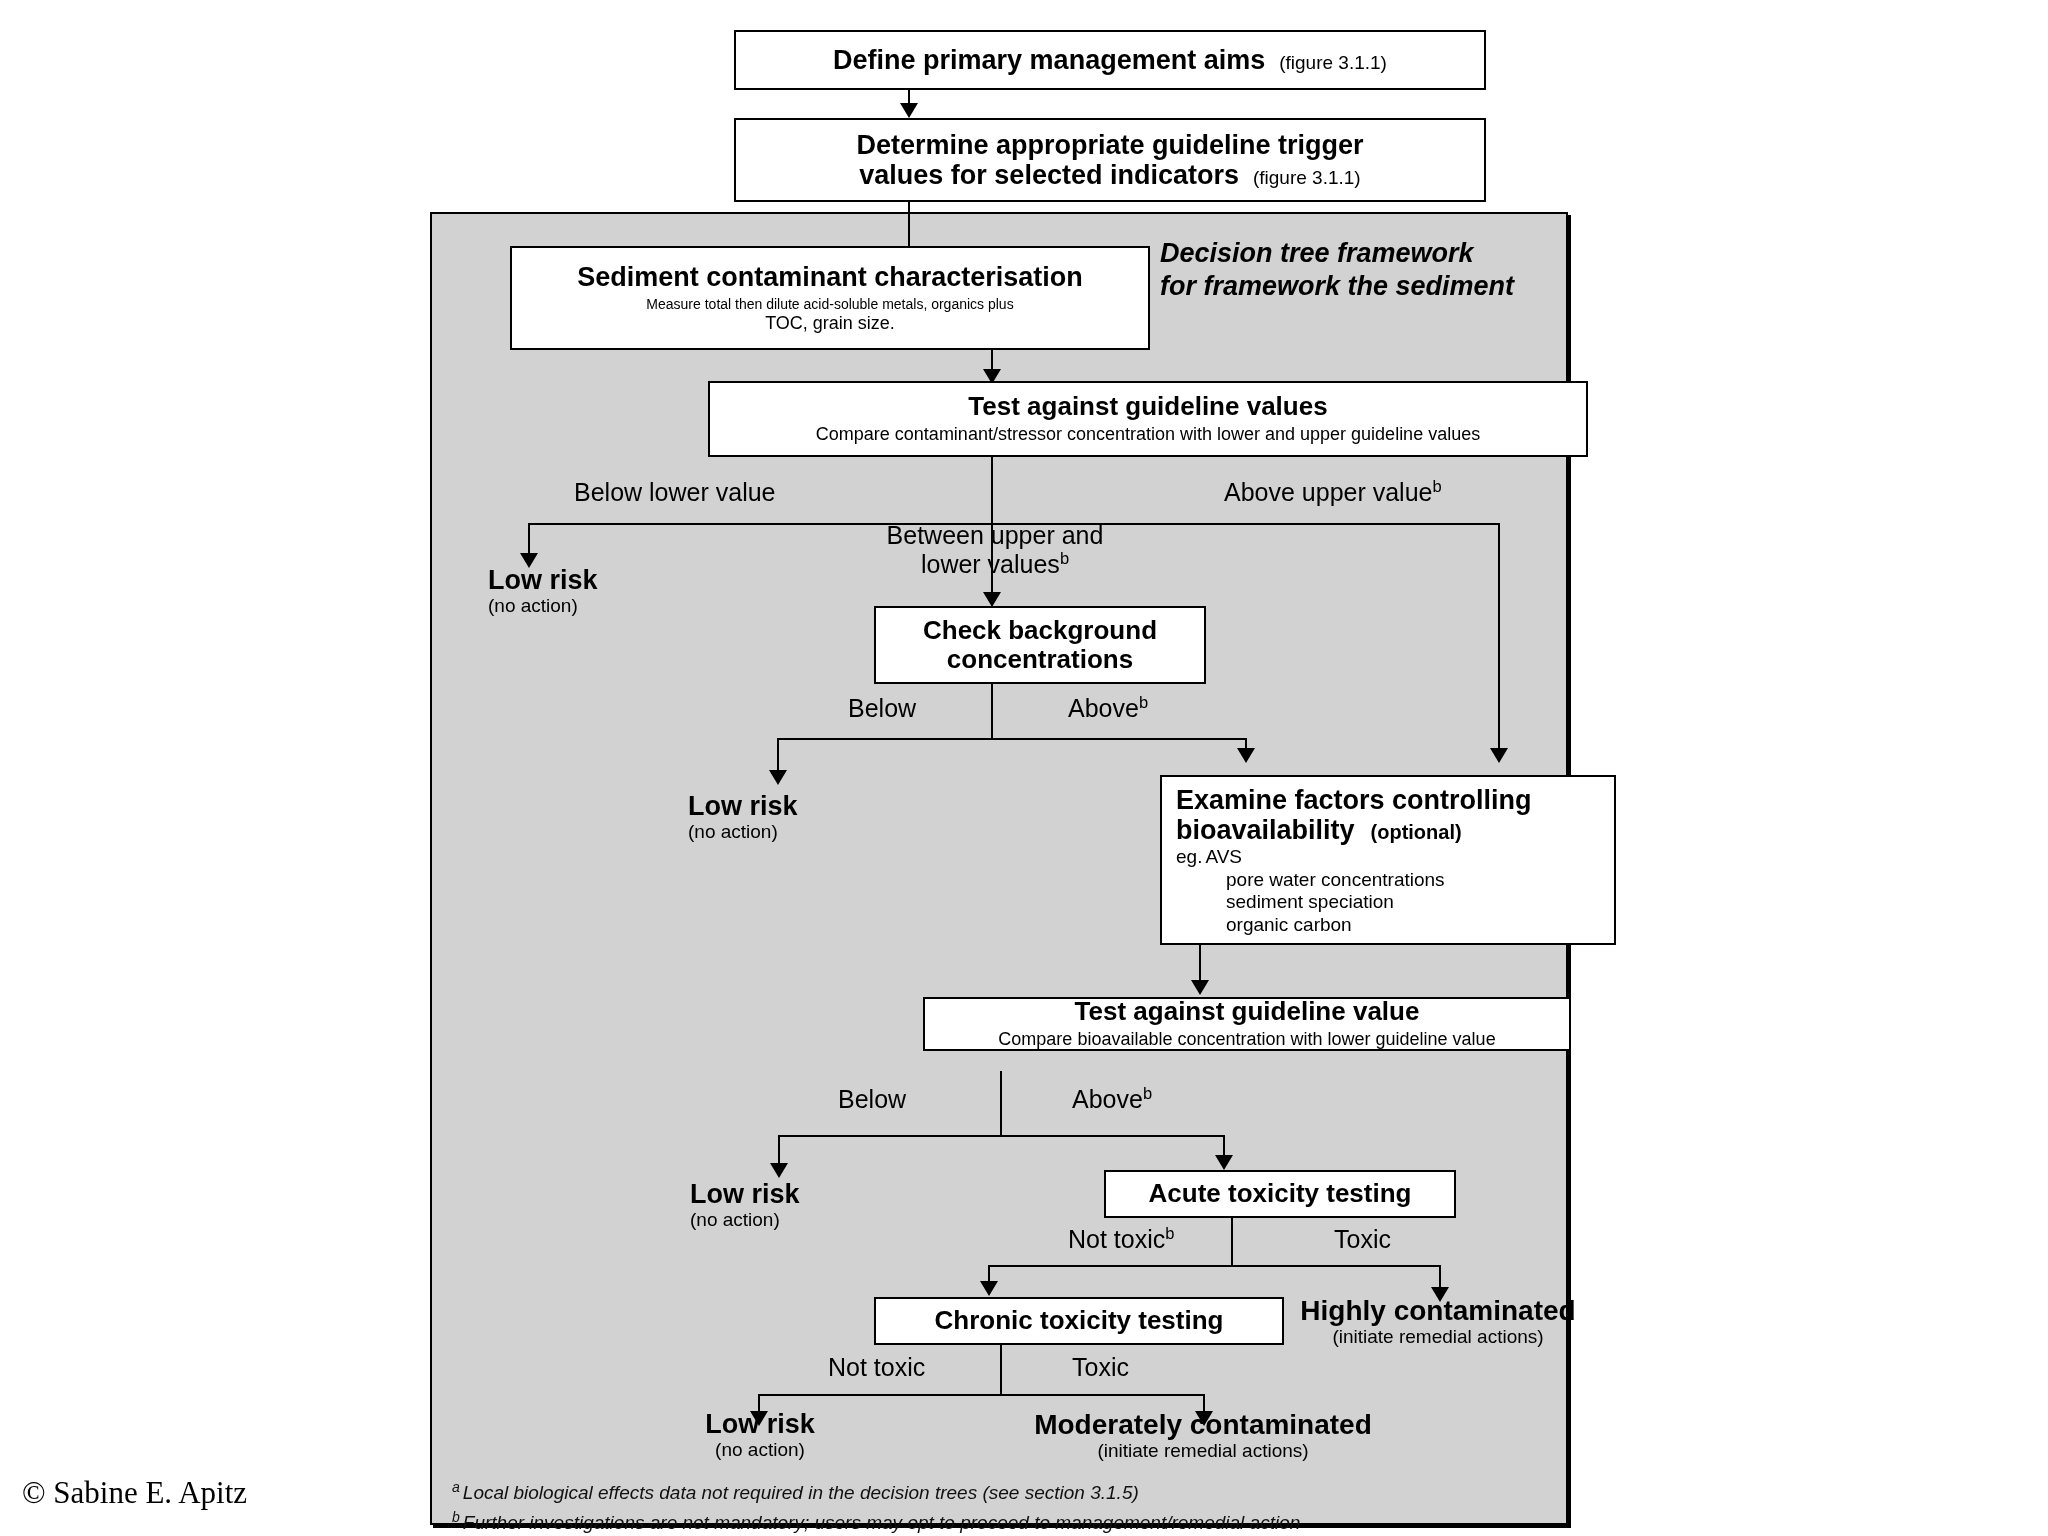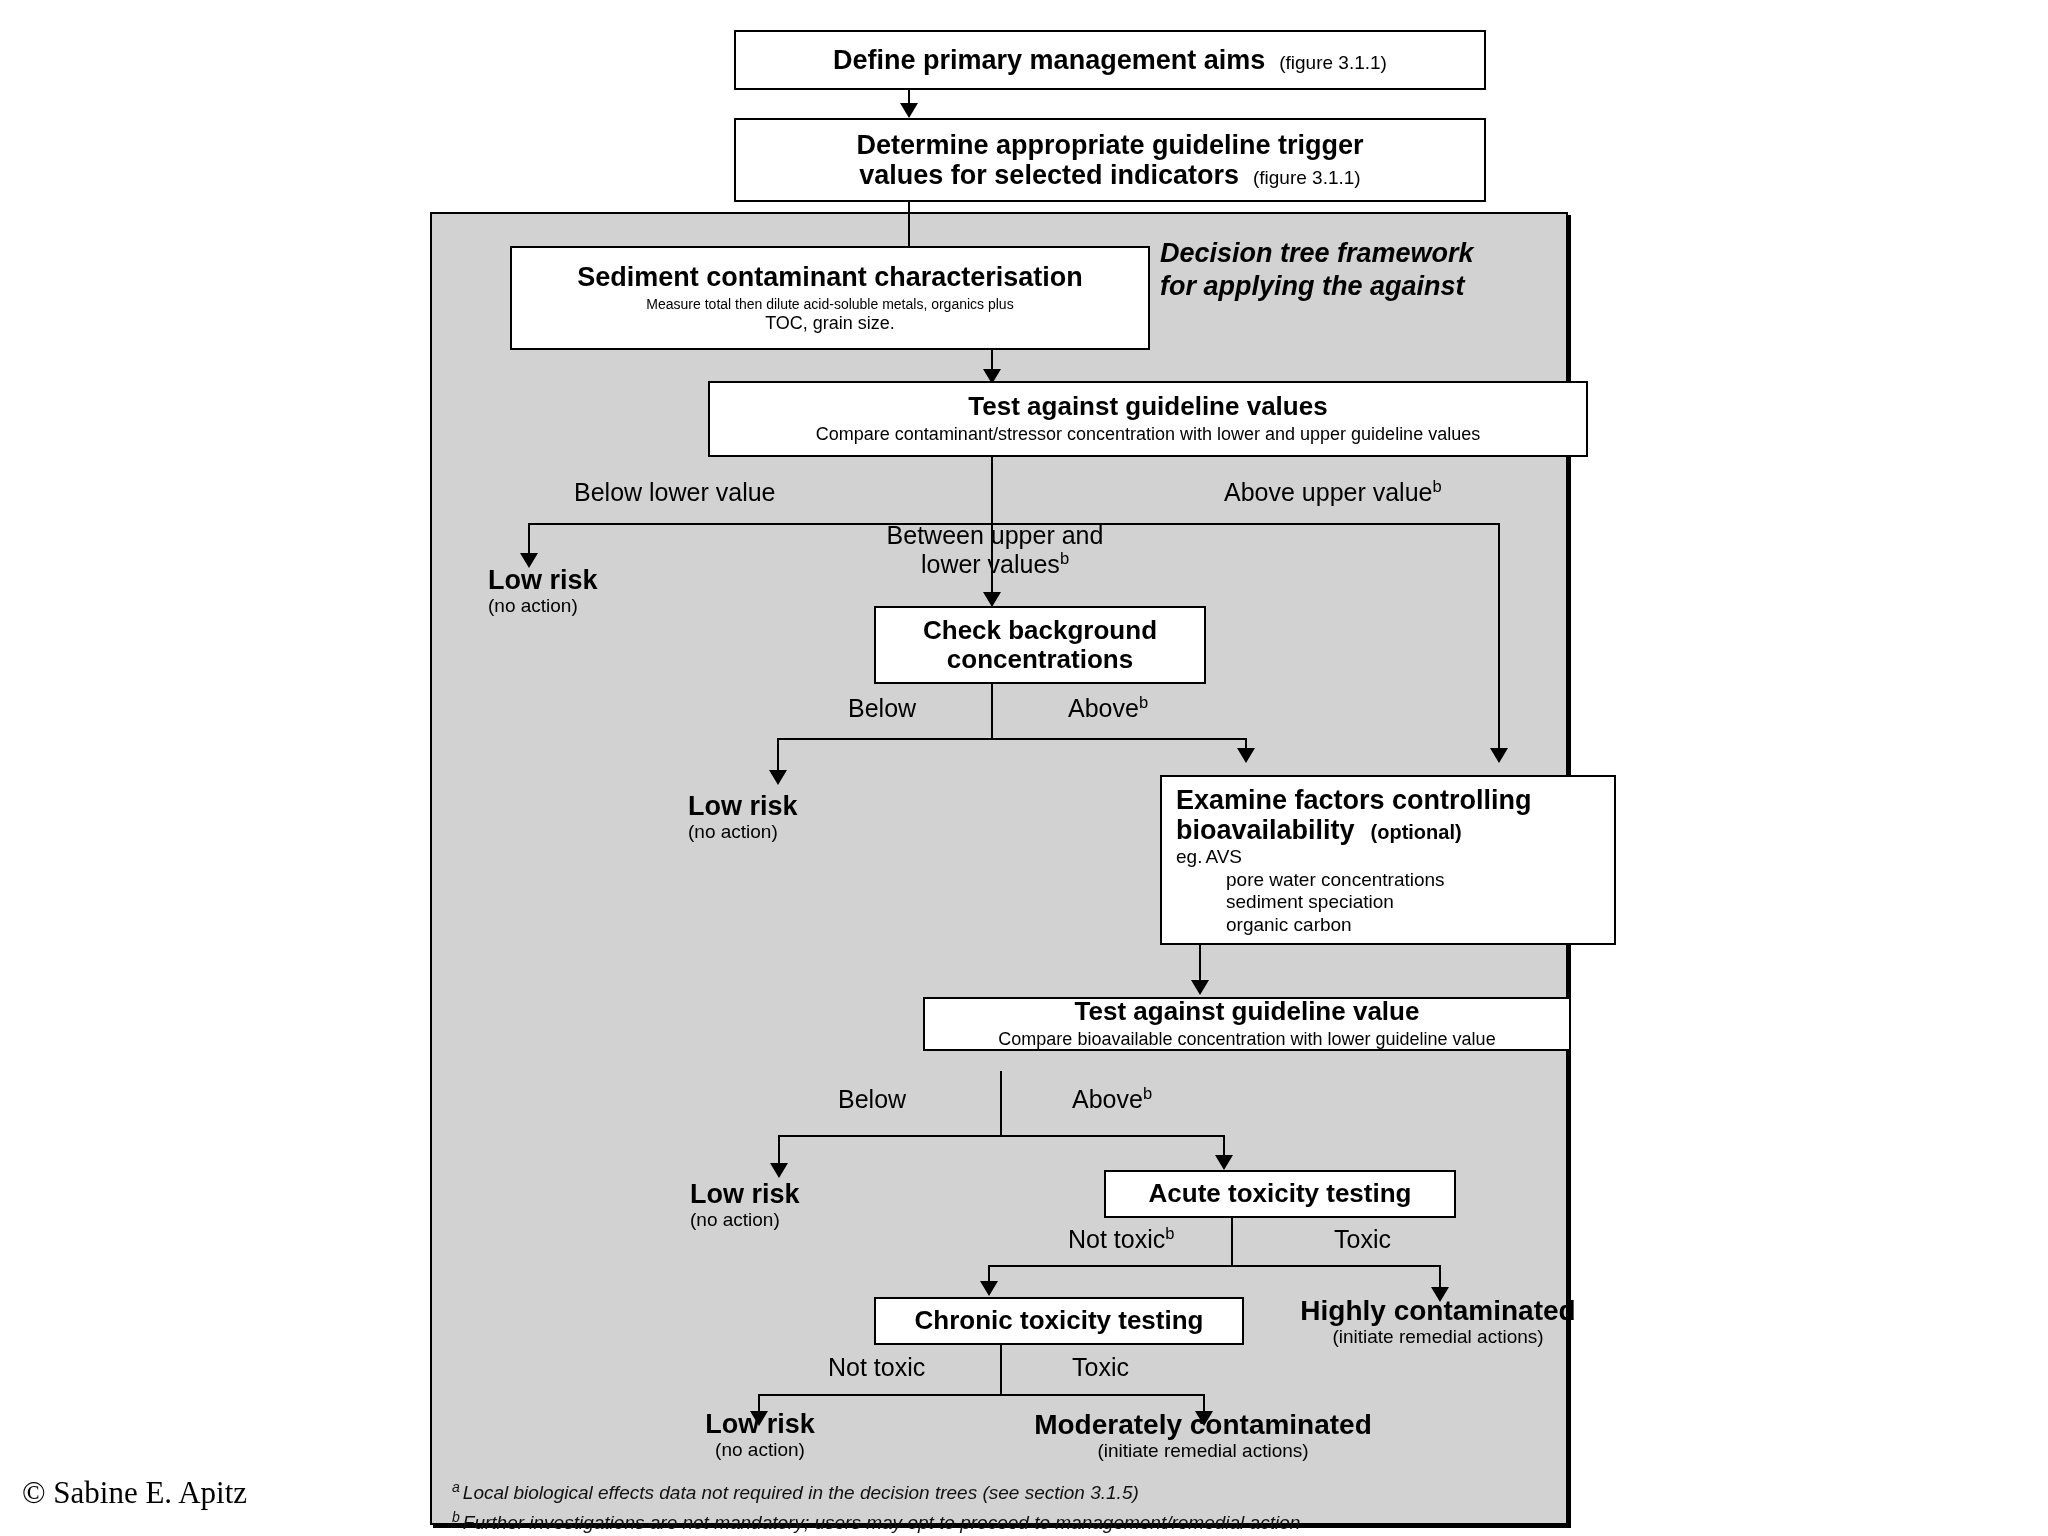--- a/index.html
+++ b/index.html
@@ -89,21 +89,21 @@
 </style>
 </head>
 <body>
 
 <div id="stage">
 
   <div id="panel" class="abs" style="left:430px;top:212px;width:1138px;height:1313px;"></div>
 
   <div id="panel-title" style="left:1160px;top:237px;width:400px;font-size:27px;">
     <div>Decision tree framework</div>
-    <div>for applying the  against</div>
+    <div>for framework the  sediment</div>
   </div>
 
   <div class="box" style="left:686px;top:30px;width:752px;height:60px;">
     <div style="display:flex;align-items:baseline;justify-content:center;gap:14px;">
       <span class="ttl" style="font-size:27px;">Define primary management aims</span>
       <span class="sub" style="font-size:19px;">(figure 3.1.1)</span>
     </div>
   </div>
 
   <div class="vline" style="left:908px;top:90px;height:22px;"></div>
@@ -236,21 +236,21 @@
     <span>Not toxic</span><sup>b</sup>
   </div>
   <div class="elabel" style="left:1334px;top:1225px;font-size:25px;">Toxic</div>
 
   <div class="vline" style="left:988px;top:1265px;height:24px;"></div>
   <div class="arrowhead" style="left:980px;top:1281px;"></div>
 
   <div class="vline" style="left:1439px;top:1265px;height:30px;"></div>
   <div class="arrowhead" style="left:1431px;top:1287px;"></div>
 
-  <div class="box" style="left:826px;top:1297px;width:370px;height:48px;">
+  <div class="box" style="left:826px;top:1297px;width:410px;height:48px;">
     <div class="ttl" style="font-size:26px;">Chronic toxicity testing</div>
   </div>
 
   <div class="term" style="left:1256px;top:1296px;width:364px;">
     <div class="t1" style="font-size:28px;">Highly contaminated</div>
     <div class="t2" style="font-size:19px;">(initiate remedial actions)</div>
   </div>
 
   <div class="vline" style="left:1000px;top:1345px;height:50px;"></div>
   <div class="hline" style="left:758px;top:1394px;width:445px;"></div>

